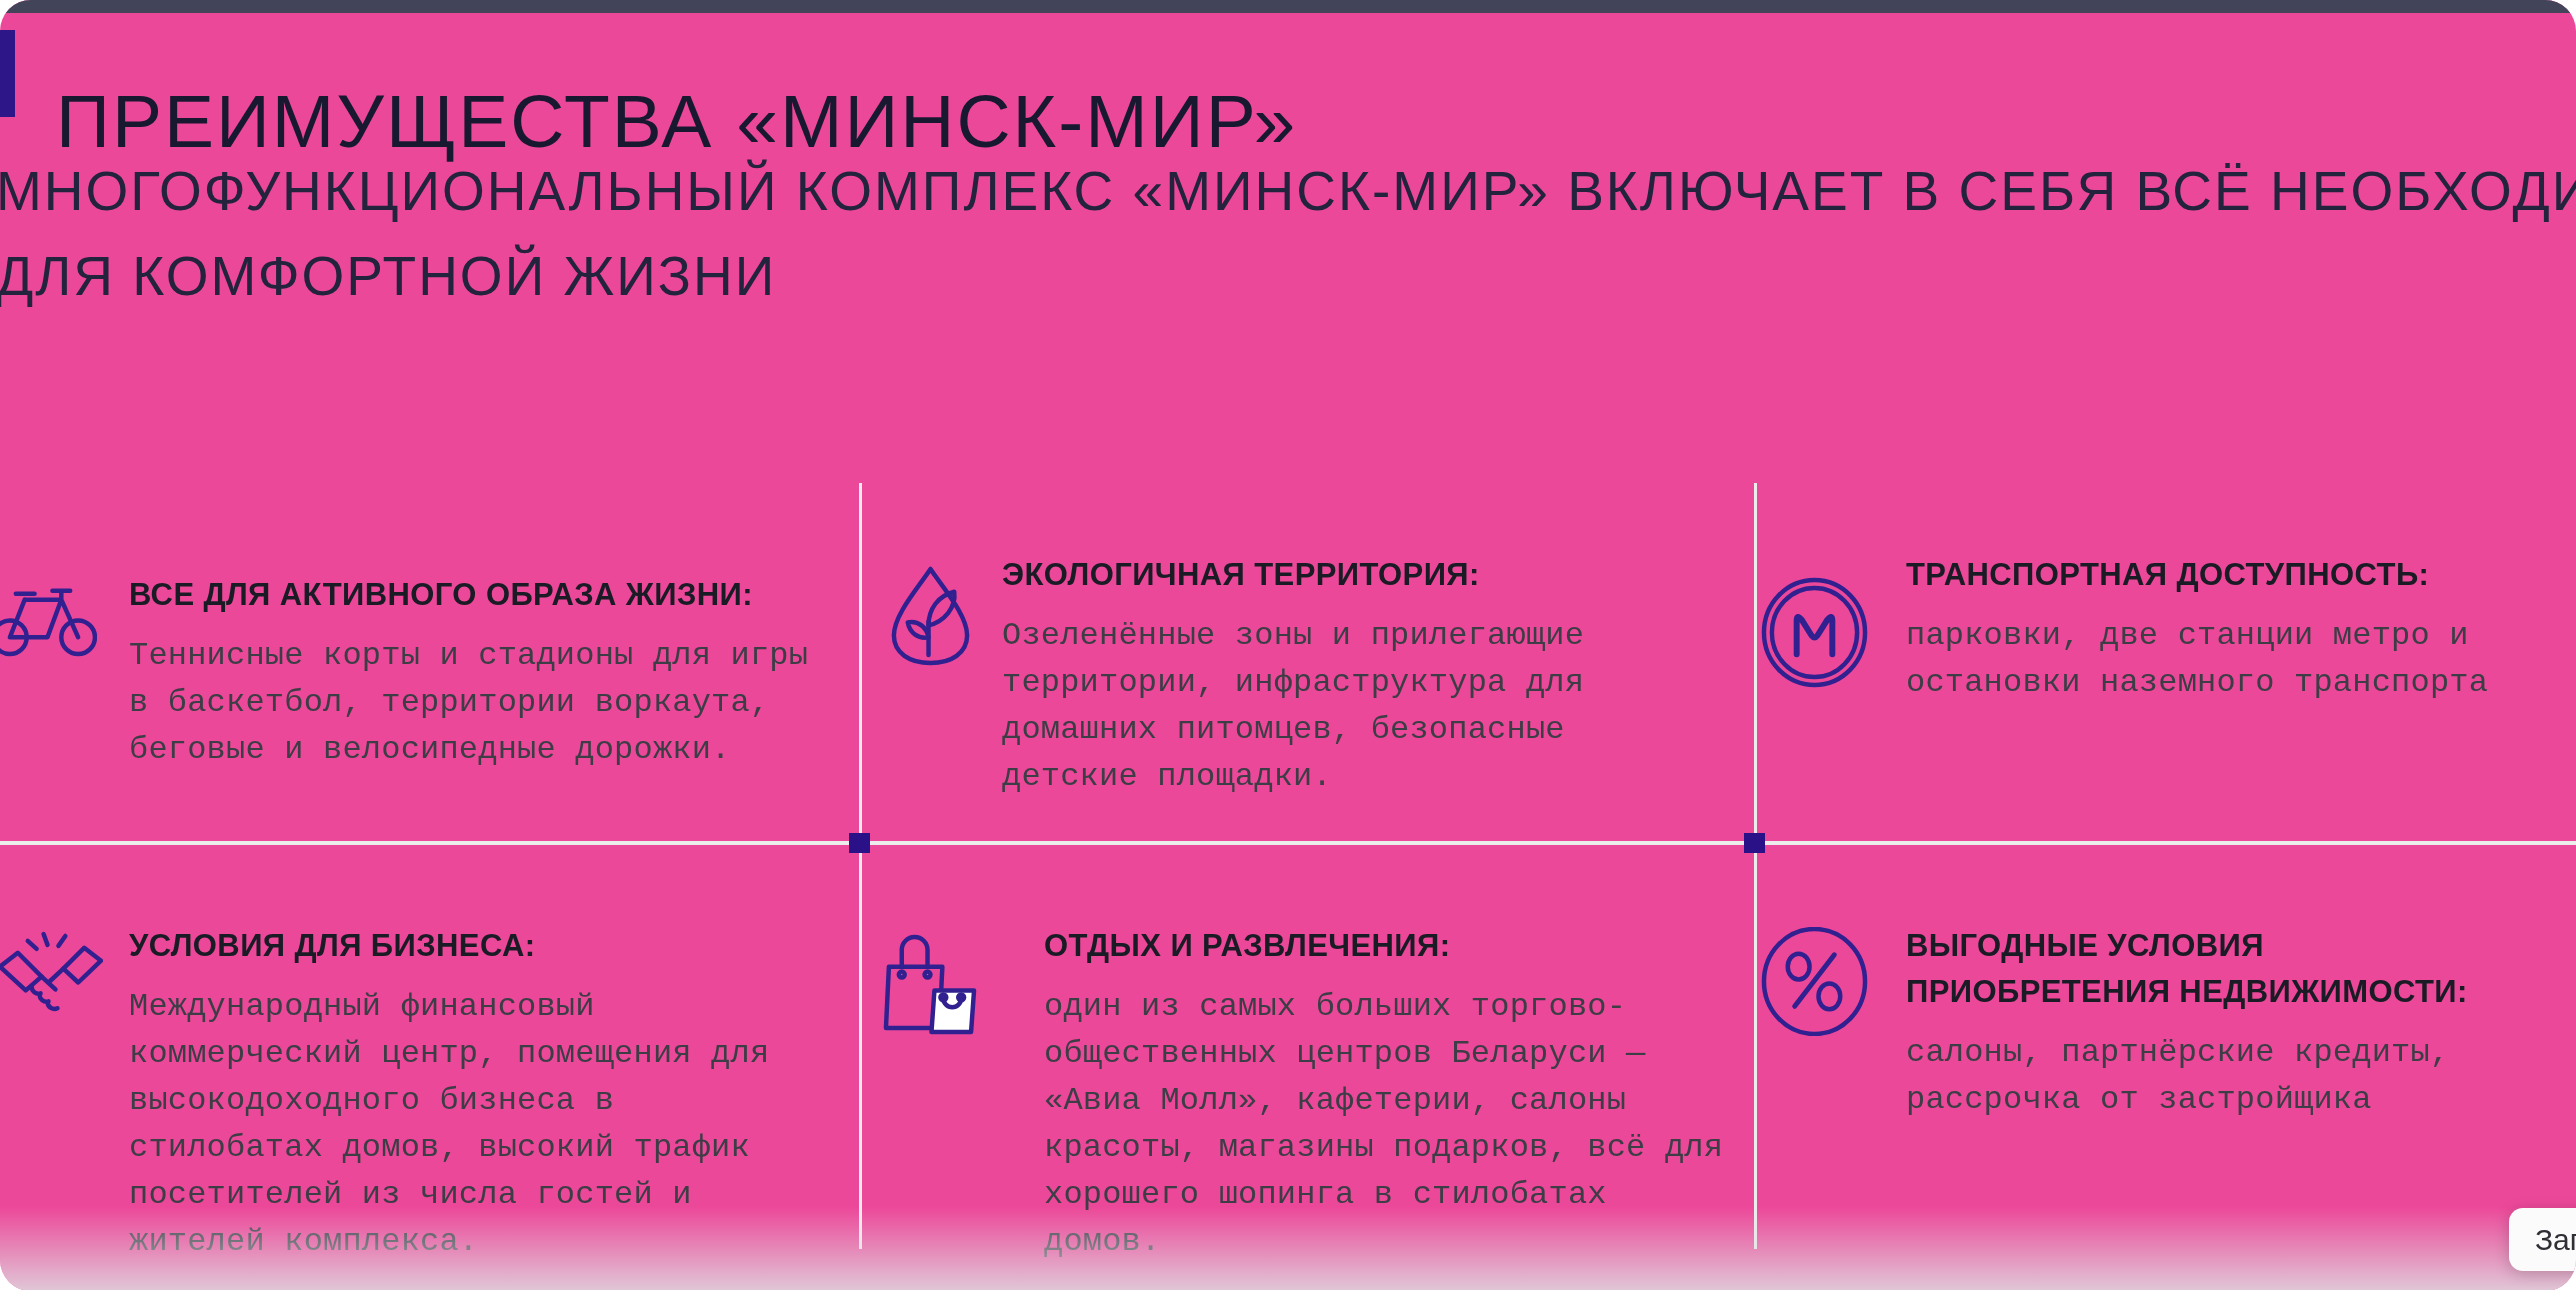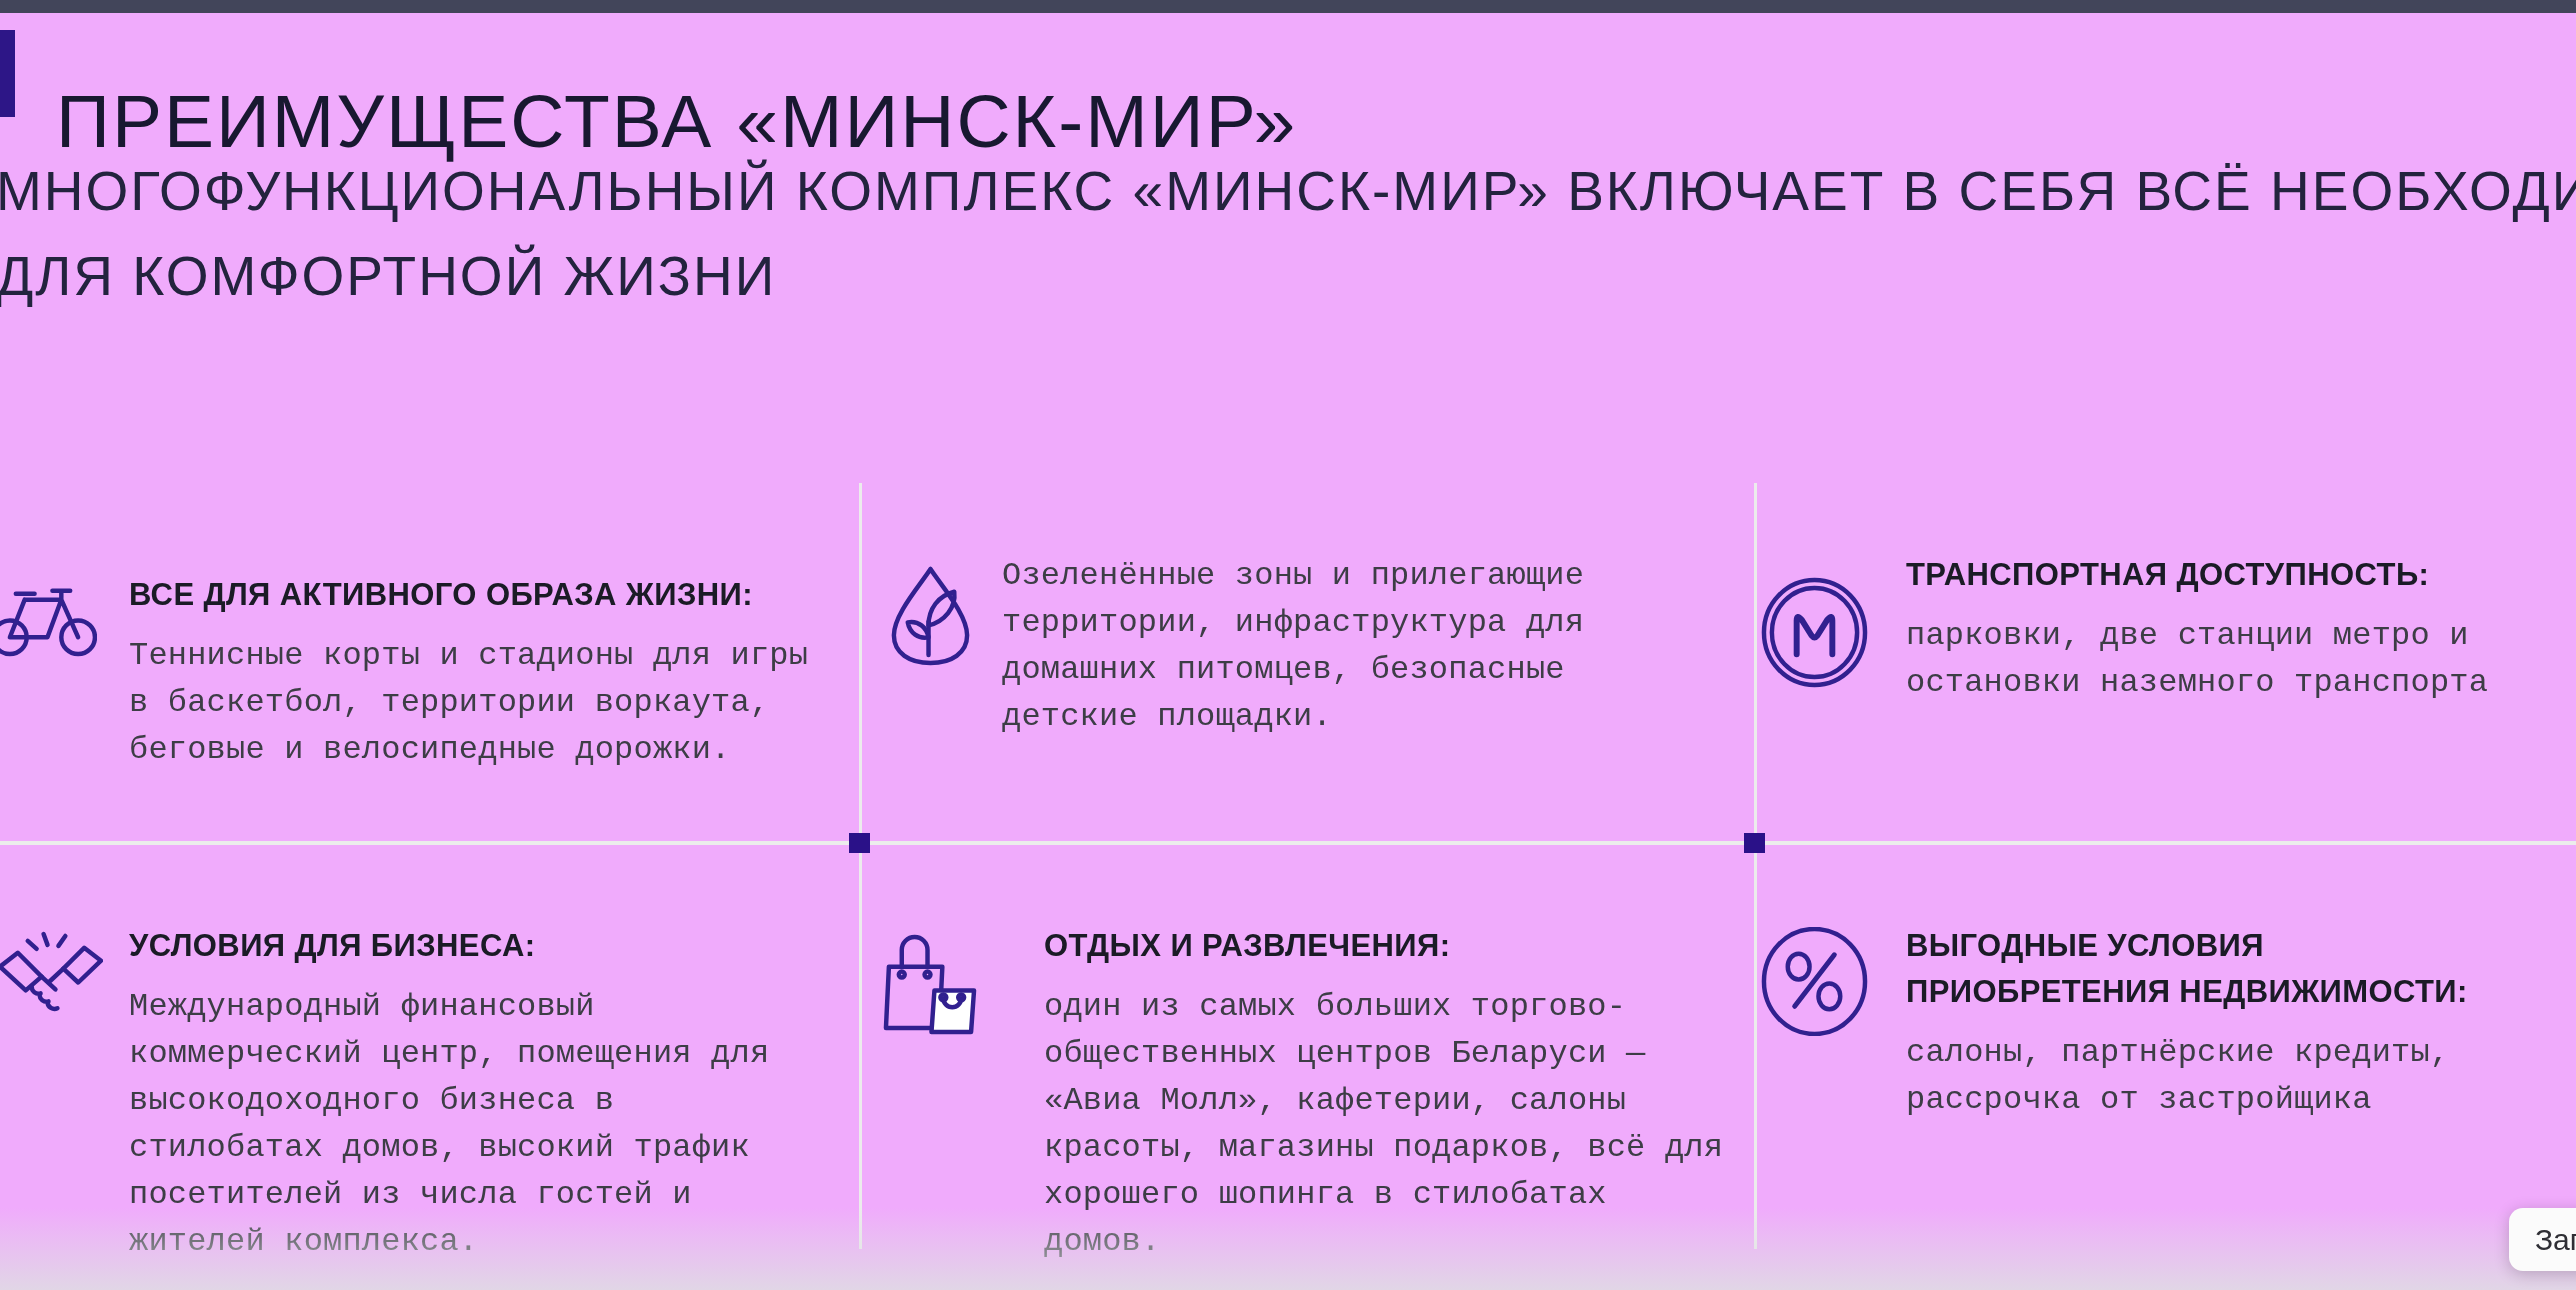--- a/index.html
+++ b/index.html
@@ -1,21 +1,22 @@
 <!DOCTYPE html>
 <html lang="ru"><head>
 <meta charset="utf-8">
 <style>
   html,body{margin:0;padding:0;background:#fff;}
   .page{
     position:relative;
     width:2576px;height:1291px;
     overflow:hidden;
-    background:#f0abfc;
+    background:#ec4899;
     font-family:"Liberation Sans",sans-serif;
+    border-radius:31px;
   }
   .topbar{
     position:absolute;left:0;top:0;width:2576px;height:13px;
     background:#42455a;
   }
   .accent-bar{
     position:absolute;left:0;top:30px;width:15px;height:87px;
     background:#2d1687;
   }
   .page-title{
@@ -109,20 +110,21 @@
 
   <div class="icon-box" id="i2">
     <svg width="95" height="103" viewBox="0 0 96 104">
       <path d="M48 5 C37 22 11 51 11 72 C11 90 27 100 48 100 C69 100 85 90 85 72 C85 51 59 22 48 5"></path>
       <path d="M46 92 L46 58"></path>
       <path d="M46 74 C36 76 27 70 25 59 C36 57 44 64 46 74 Z"></path>
       <path d="M46 62 C46 45 56 32 72 28 C74 44 62 58 46 62 Z"></path>
     </svg>
   </div>
   <div class="feature-text" id="t2">
+    <h3>ЭКОЛОГИЧНАЯ ТЕРРИТОРИЯ:</h3>
     <p>Озеленённые зоны и прилегающие территории, инфраструктура для домашних питомцев, безопасные детские площадки.</p>
   </div>
 
   <div class="icon-box" id="i3">
     <svg width="109" height="113" viewBox="0 0 110 114">
       <ellipse cx="55" cy="57" rx="51" ry="53"></ellipse>
       <ellipse cx="55" cy="57" rx="43" ry="45"></ellipse>
       <path d="M37 79 L37 45 Q37 38 42 44 L52 60 Q55 64 58 60 L68 44 Q73 38 73 45 L73 79" stroke-width="6"></path>
     </svg>
   </div>

